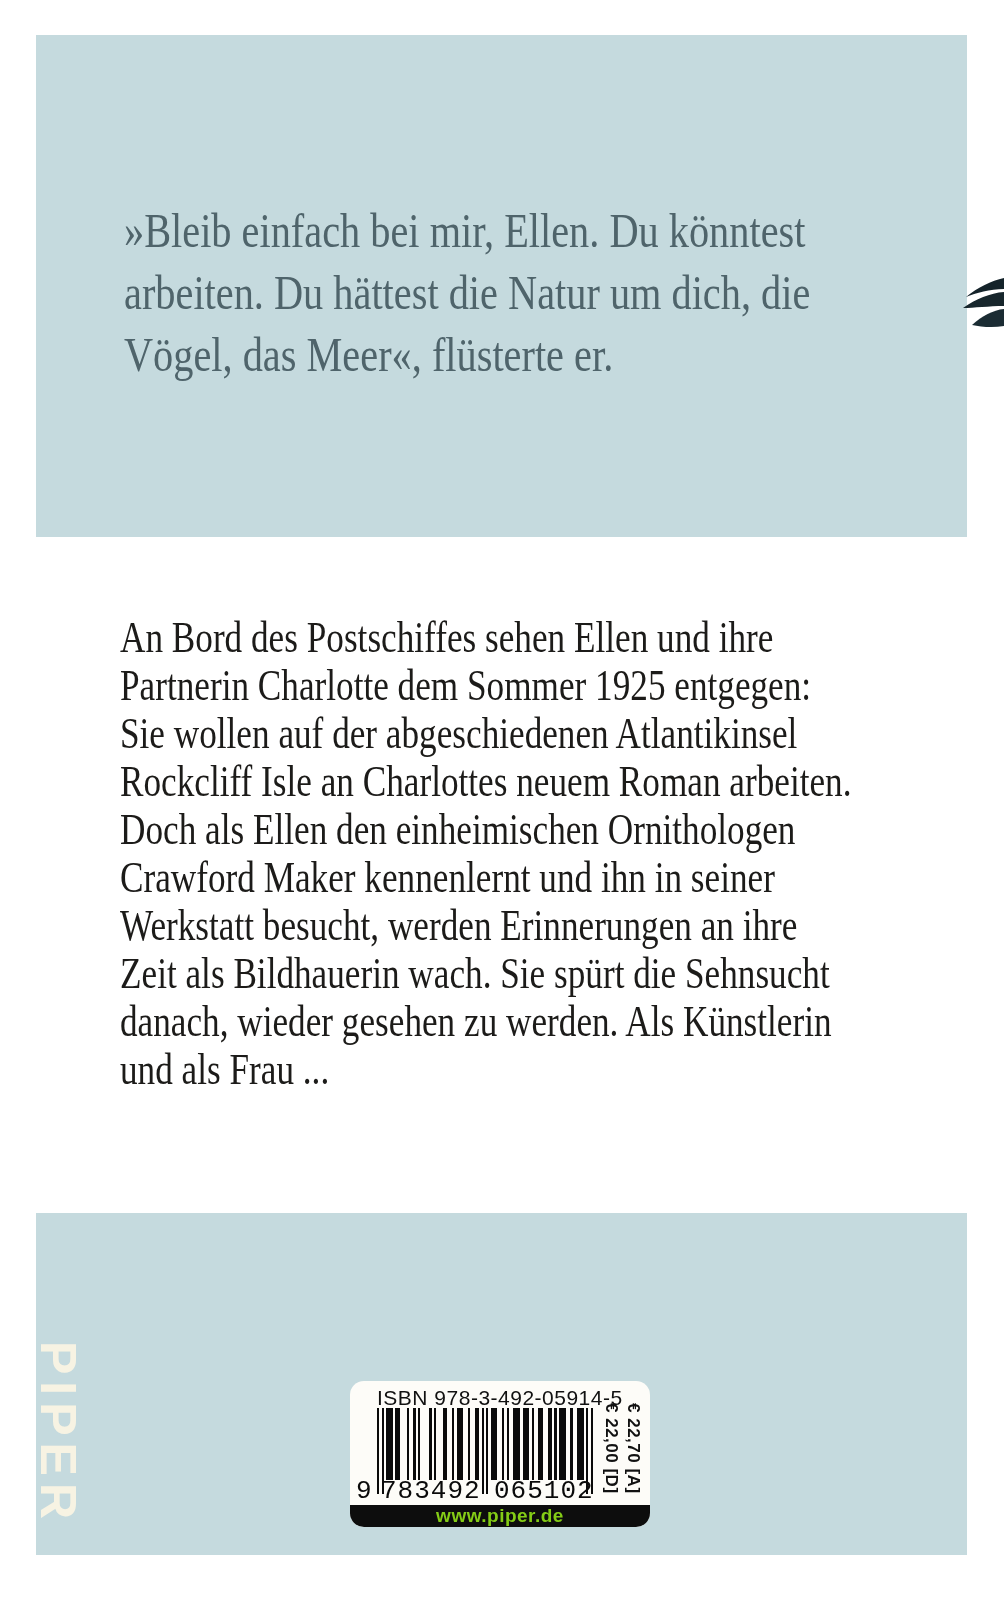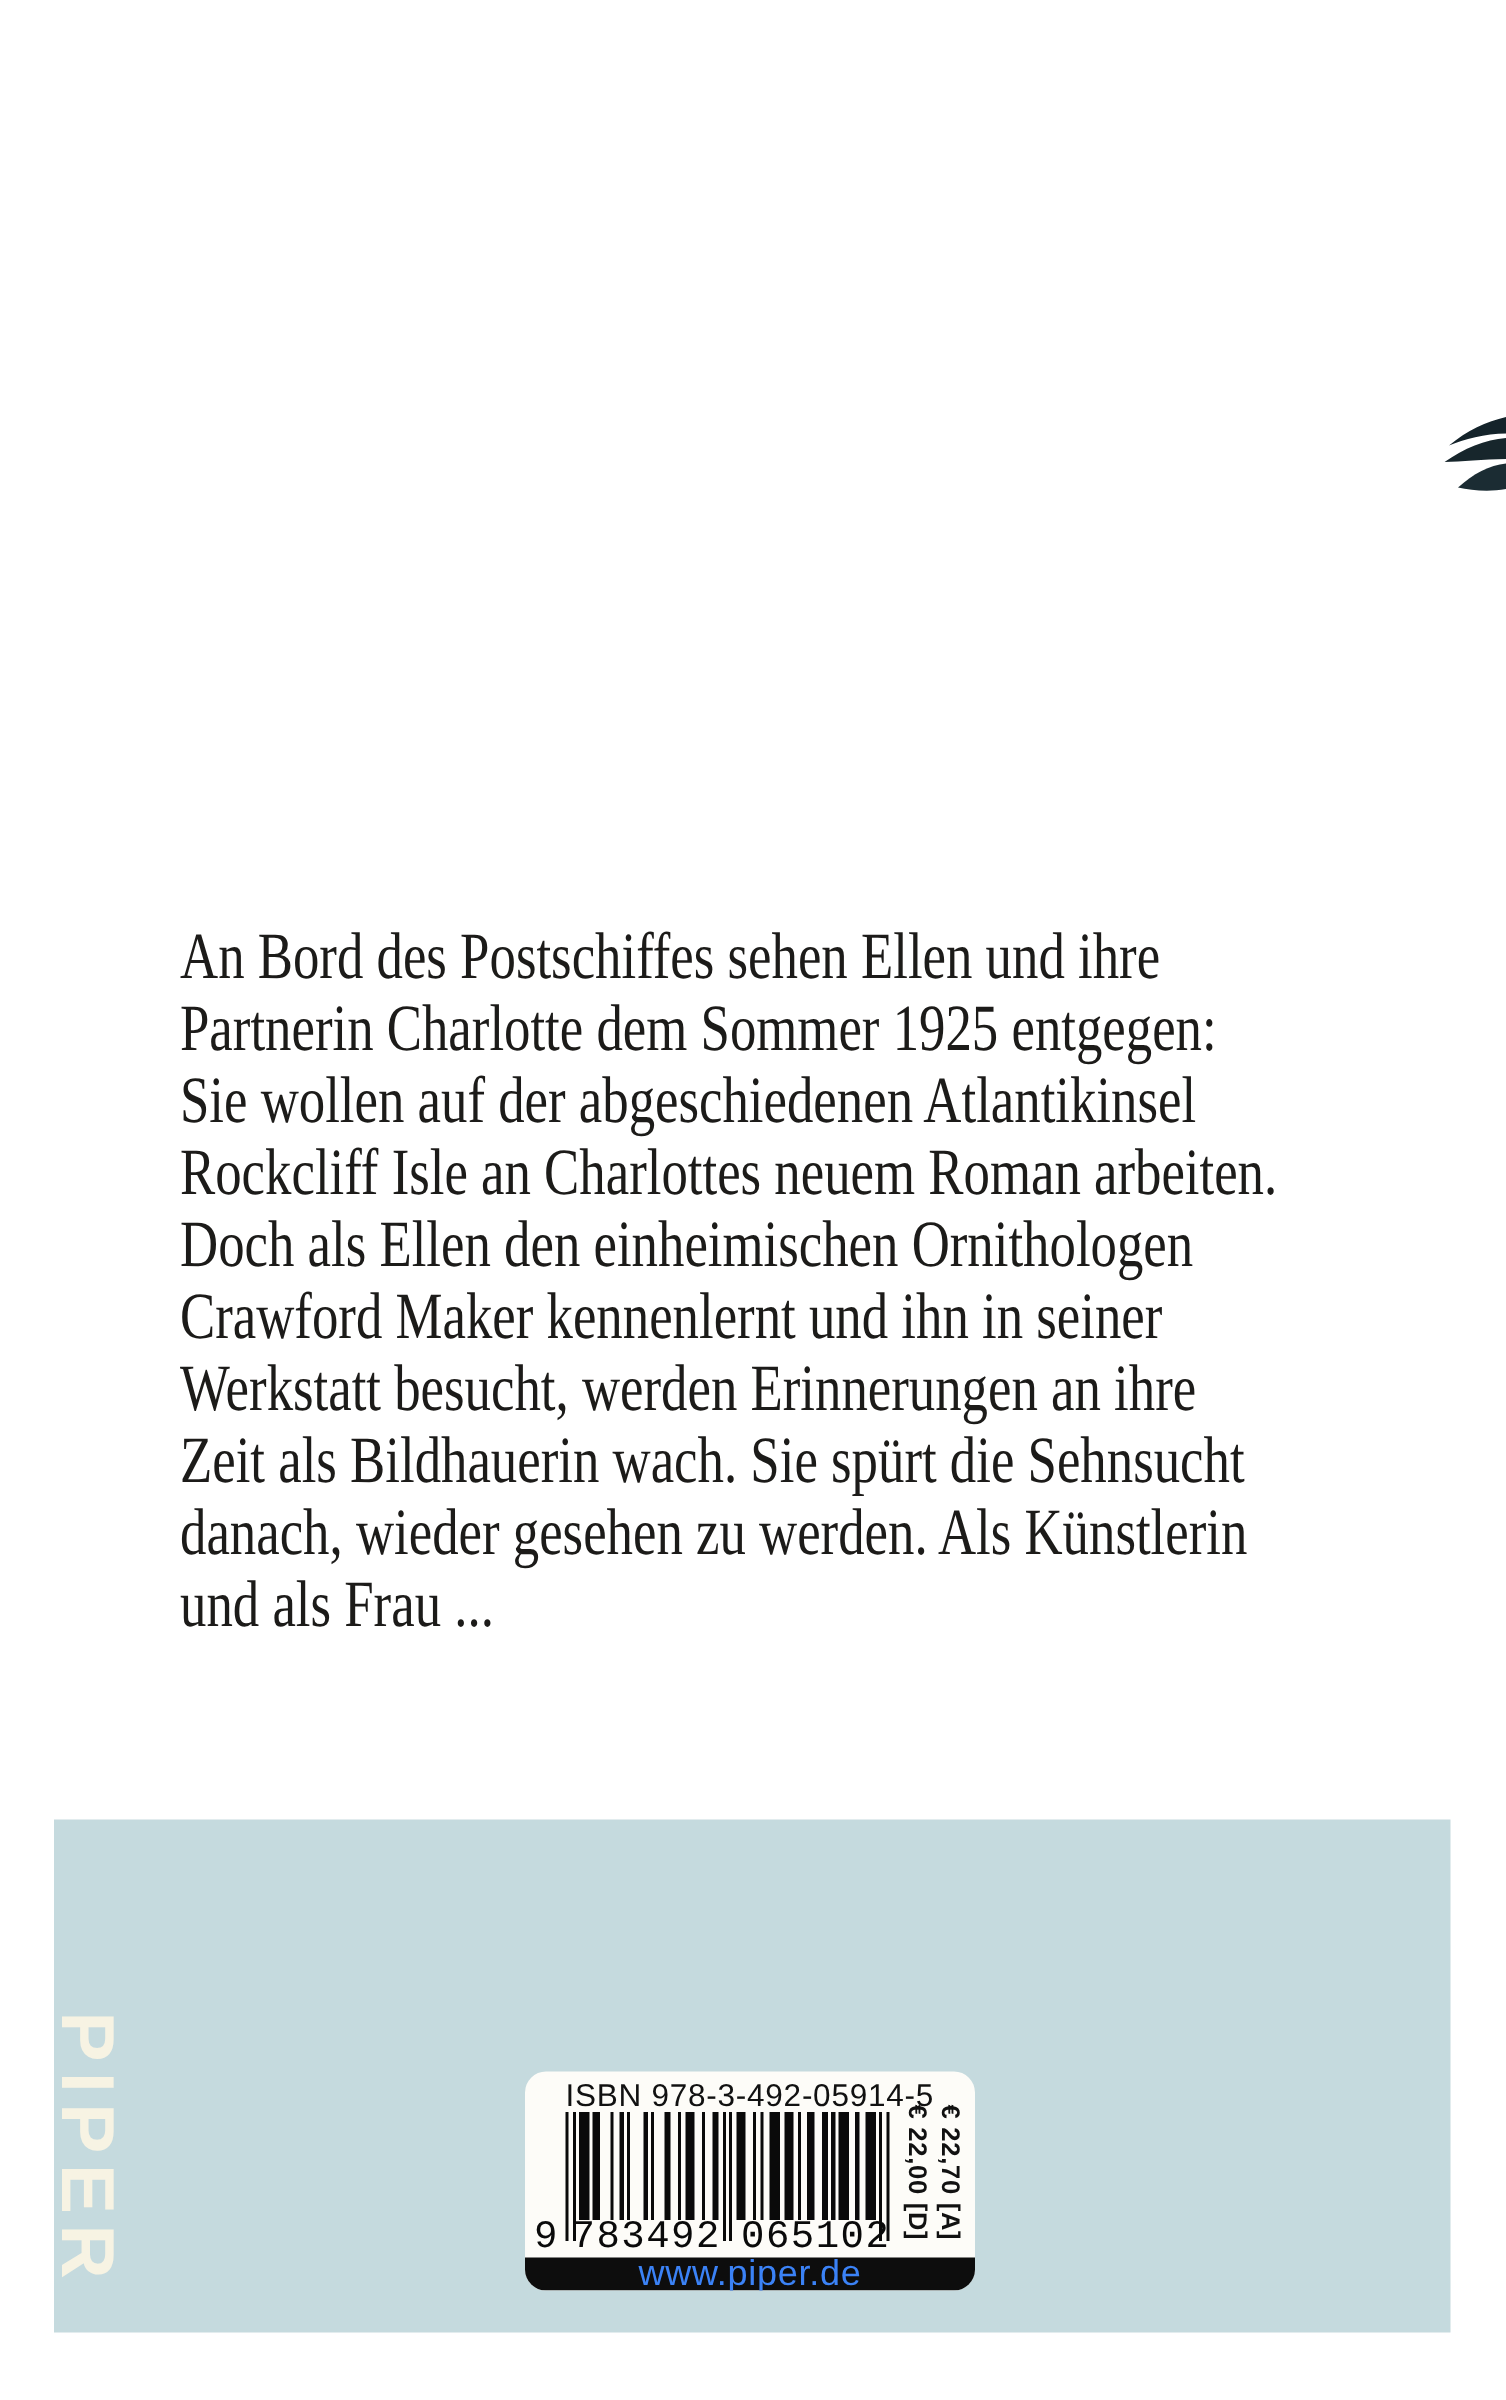--- a/index.html
+++ b/index.html
@@ -57,27 +57,34 @@
   .price-block{
     position:absolute;left:250px;top:22px;height:98px;
     writing-mode:vertical-lr;
     font-size:17px;line-height:22px;font-weight:bold;letter-spacing:.5px;color:#111;
   }
   .price-block>div{white-space:nowrap;}
   .web-band{
     position:absolute;left:0;bottom:0;width:300px;height:22px;
     background:var(--band-black);display:flex;align-items:center;justify-content:center;
   }
-  .web-band span{color:#3b82f6;font-weight:normal;font-size:24px;letter-spacing:.5px;}
+  .web-band span{color:#84cc16;font-weight:bold;font-size:19px;letter-spacing:.5px;}
 </style>
 </head>
 <body>
 
 <div class="page">
 
+  <section class="quote-panel">
+    <div class="quote-block">
+        <div>»Bleib einfach bei mir, Ellen. Du könntest</div>
+        <div>arbeiten. Du hättest die Natur um dich, die</div>
+        <div>Vögel, das Meer«, flüsterte er.</div>
+      </div>
+  </section>
 
   <svg class="bird" viewBox="0 0 41 72" xmlns="http://www.w3.org/2000/svg">
     <path d="M3 25 C 15 15, 28 9, 41 6 L 41 17 C 27 17, 13 21, 3 25 Z" fill="#14232a"></path>
     <path d="M0 36 C 13 27, 27 21, 41 20 L 41 34 C 26 34, 11 36, 0 36 Z" fill="#17262c"></path>
     <path d="M9 53 C 19 44, 30 38, 41 37 L 41 54 C 30 56, 18 55, 9 53 Z" fill="#1b2c33"></path>
   </svg>
 
   <div class="desc-block">
       <div>An Bord des Postschiffes sehen Ellen und ihre</div>
       <div>Partnerin Charlotte dem Sommer 1925 entgegen:</div>

